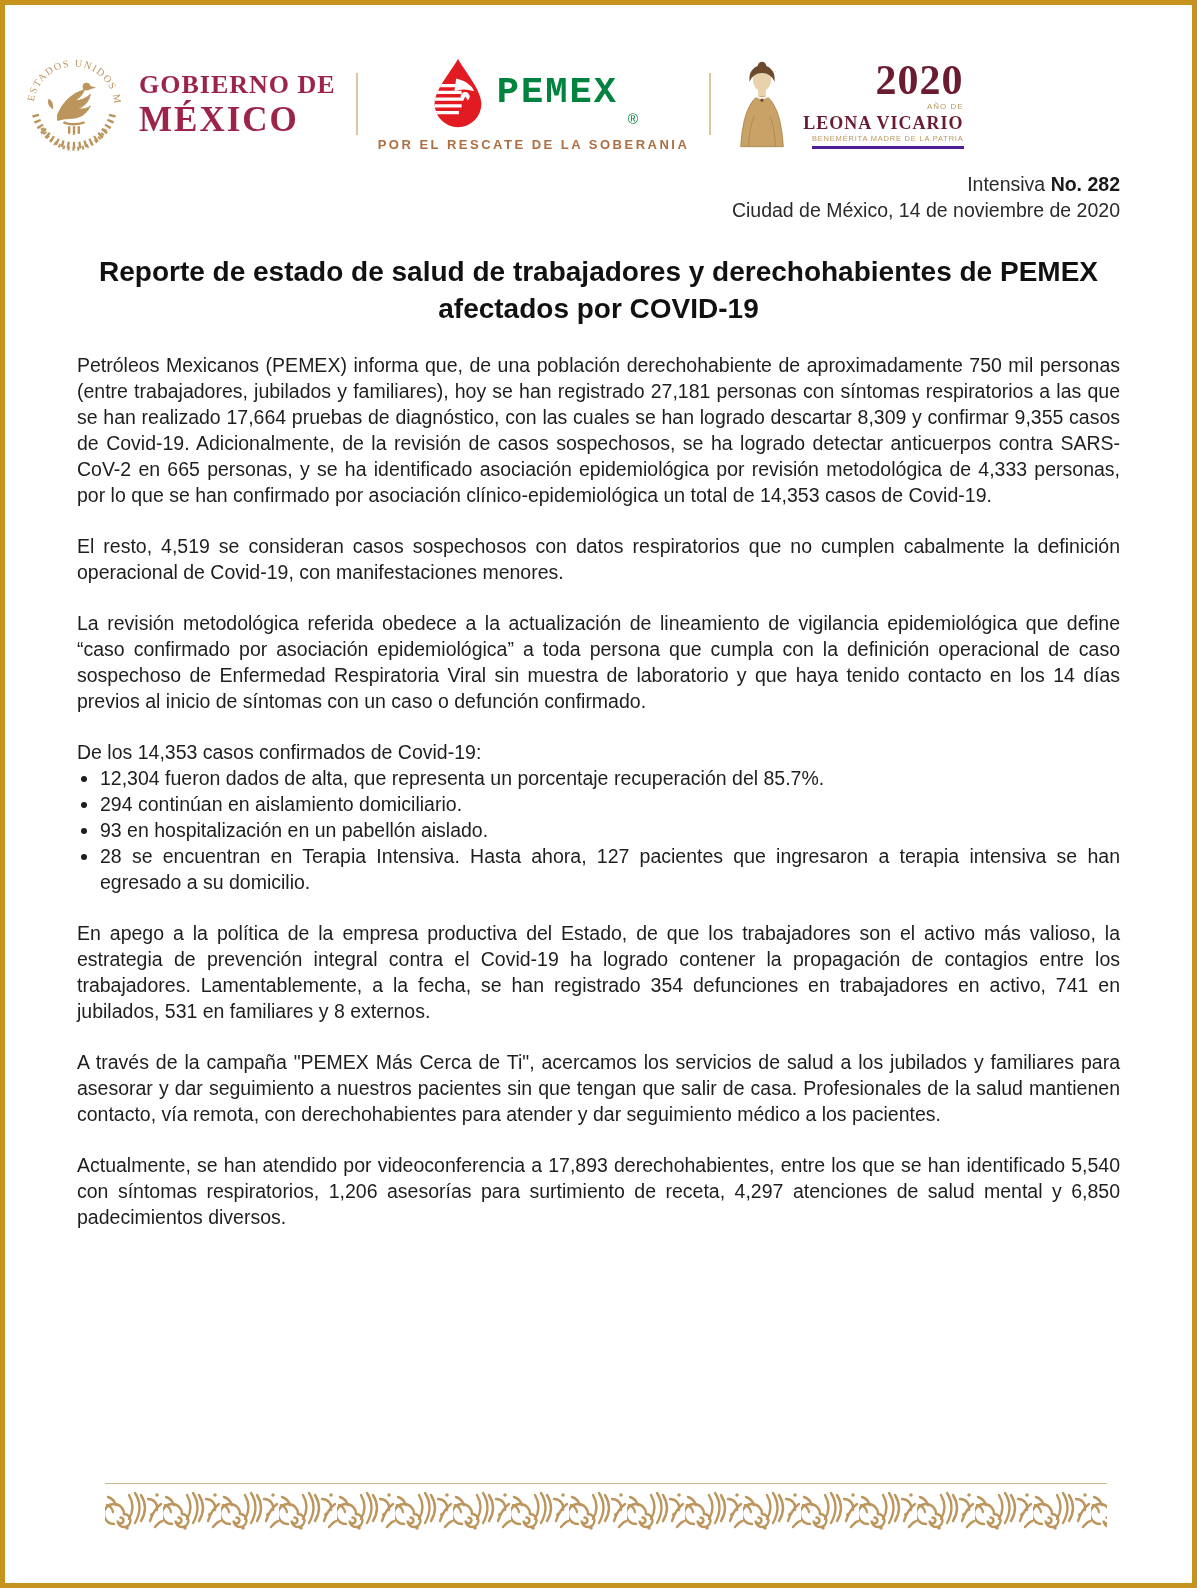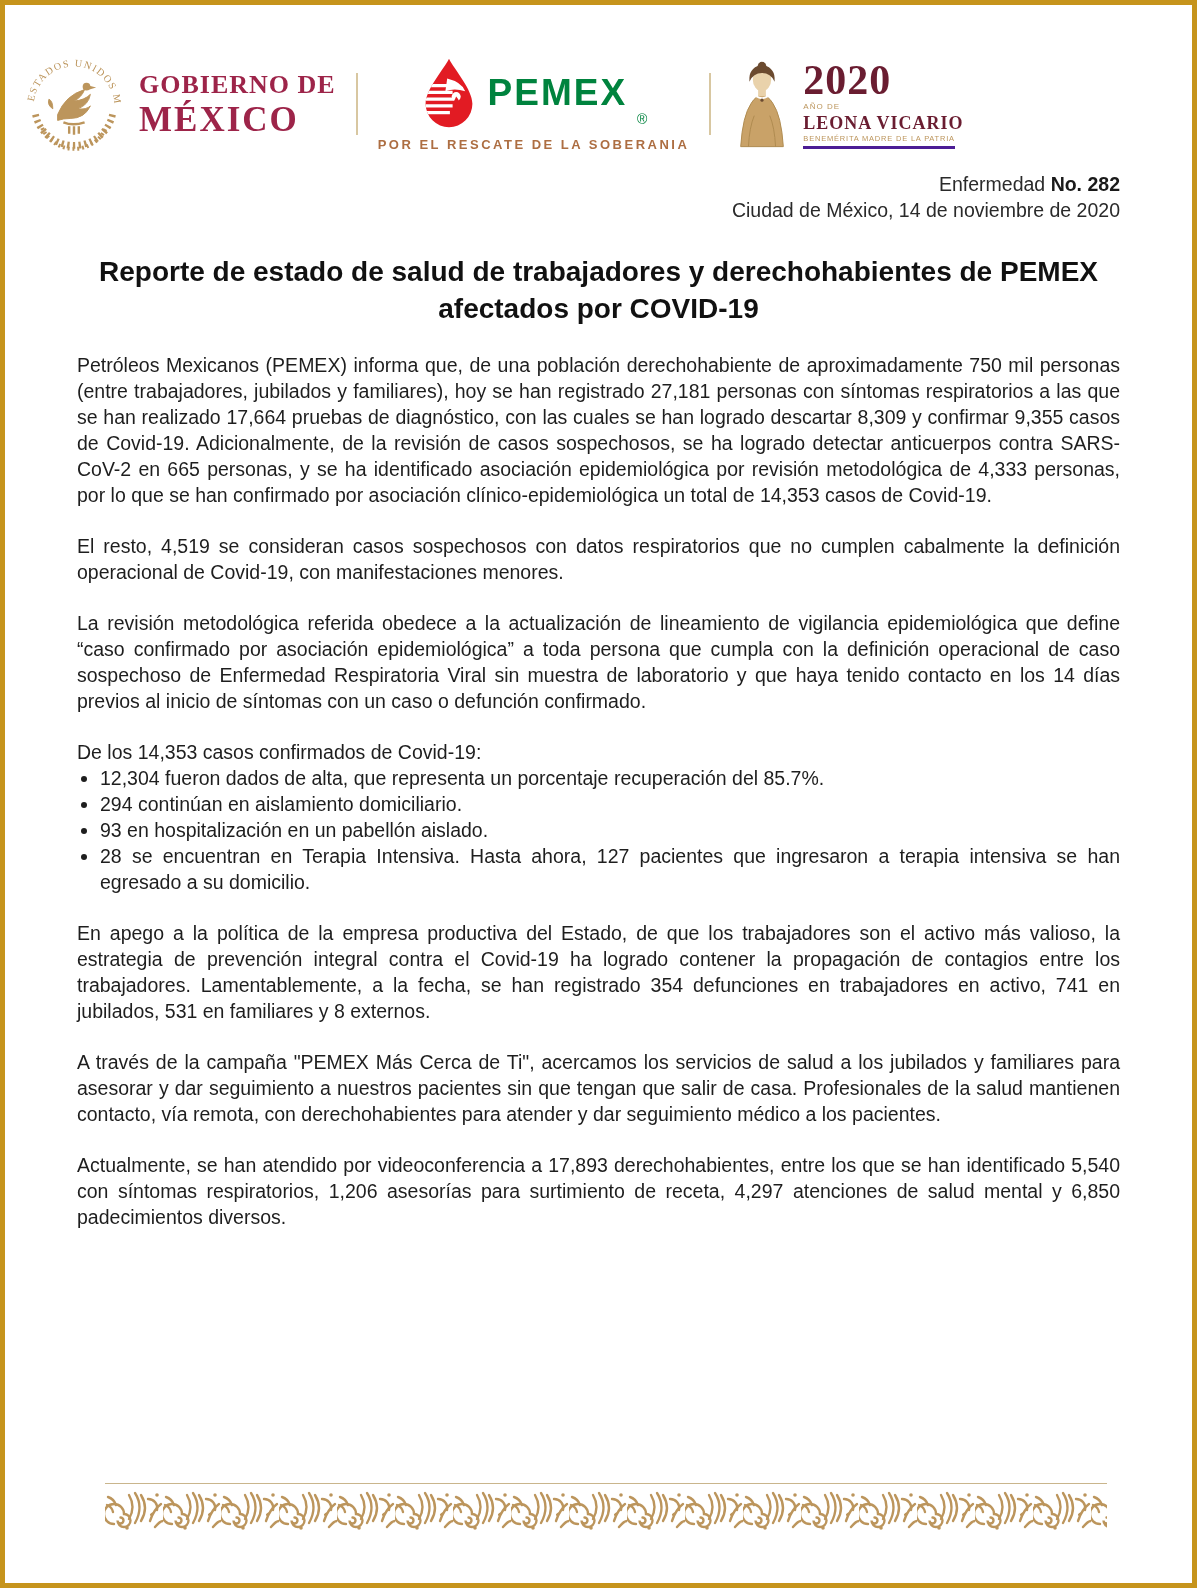--- a/index.html
+++ b/index.html
@@ -21,25 +21,25 @@
     margin:46px 0 0 16px;
     gap:20px;
   }
   .gob-block{display:flex;align-items:center;gap:12px;}
   .gob-words{color:#9D2449;font-family:"Liberation Serif","DejaVu Serif",serif;font-weight:bold;line-height:1;}
   .gob-line1{font-size:26px;letter-spacing:1px;}
   .gob-line2{font-size:35px;letter-spacing:2px;margin-top:4px;}
   .logo-divider{width:2px;height:62px;background:#D8C7A1;}
   .pemex-block{display:flex;flex-direction:column;align-items:center;}
   .pemex-row{display:flex;align-items:center;gap:10px;}
-  .pemex-word{color:#00833E;font-weight:bold;font-size:37px;letter-spacing:2px;line-height:1;}
+  .pemex-word{color:#00833E;font-weight:bold;font-size:37px;letter-spacing:2px;line-height:1;font-family:Liberation Mono, monospace;}
   .pemex-reg{color:#00833E;font-size:14px;align-self:flex-end;margin-bottom:2px;}
   .pemex-slogan{color:#AD6E42;font-weight:bold;font-size:13px;letter-spacing:2.5px;margin-top:8px;white-space:nowrap;}
   .leona-block{display:flex;align-items:center;gap:10px;}
-  .leona-text{display:flex;flex-direction:column;align-items:flex-start;line-height:1;}
+  .leona-text{display:flex;flex-direction:column;align-items:flex-end;line-height:1;}
   .leona-year{color:#6A1D31;font-family:"Liberation Serif","DejaVu Serif",serif;font-weight:bold;font-size:42px;letter-spacing:1px;}
   .leona-anode{color:#BC955C;font-size:8px;letter-spacing:1px;margin-top:2px;}
   .leona-name{color:#6A1D31;font-family:"Liberation Serif","DejaVu Serif",serif;font-weight:bold;font-size:18px;letter-spacing:1px;margin-top:3px;}
   .leona-sub{color:#BC955C;font-size:7.5px;letter-spacing:0.8px;margin-top:3px;border-bottom:3px solid #4c1d95;padding-bottom:4px;}
 
   
   .meta{margin-top:14px;text-align:right;font-size:19.5px;line-height:26px;color:#2a2a2a;}
   .meta b{color:#1a1a1a;}
 
   
@@ -149,21 +149,21 @@
         <div class="leona-name">LEONA VICARIO</div>
         <div class="leona-sub">BENEMÉRITA MADRE DE LA PATRIA</div>
       </div>
     </div>
   </header>
 
   <div class="content">
 
     <div class="meta">
       <div>
-        <span>Enfermedad</span>
+        <span>Intensiva</span>
         <b>No. 282</b>
       </div>
       <div>Ciudad de México, 14 de noviembre de 2020</div>
     </div>
 
     <h1 class="doc-title">Reporte de estado de salud de trabajadores y derechohabientes de PEMEX afectados por COVID-19</h1>
 
     <div class="body-text">
       <p>Petróleos Mexicanos (PEMEX) informa que, de una población derechohabiente de aproximadamente 750 mil personas (entre trabajadores, jubilados y familiares), hoy se han registrado 27,181 personas con síntomas respiratorios a las que se han realizado 17,664 pruebas de diagnóstico, con las cuales se han logrado descartar 8,309 y confirmar 9,355 casos de Covid-19. Adicionalmente, de la revisión de casos sospechosos, se ha logrado detectar anticuerpos contra SARS-CoV-2 en 665 personas, y se ha identificado asociación epidemiológica por revisión metodológica de 4,333 personas, por lo que se han confirmado por asociación clínico-epidemiológica un total de 14,353 casos de Covid-19.</p>
       <p>El resto, 4,519 se consideran casos sospechosos con datos respiratorios que no cumplen cabalmente la definición operacional de Covid-19, con manifestaciones menores.</p>

